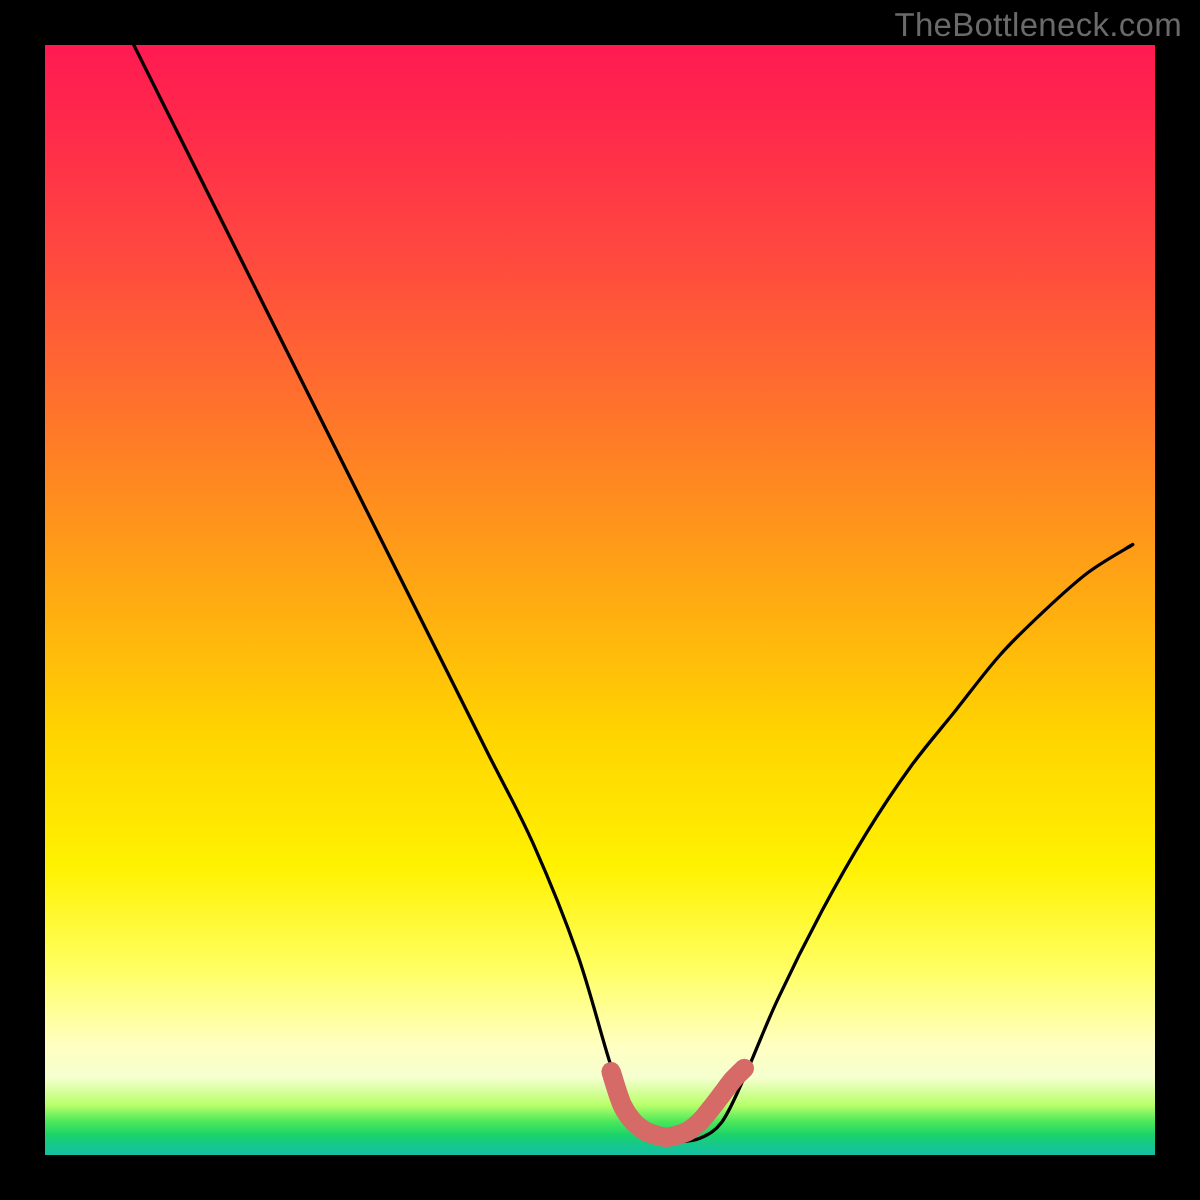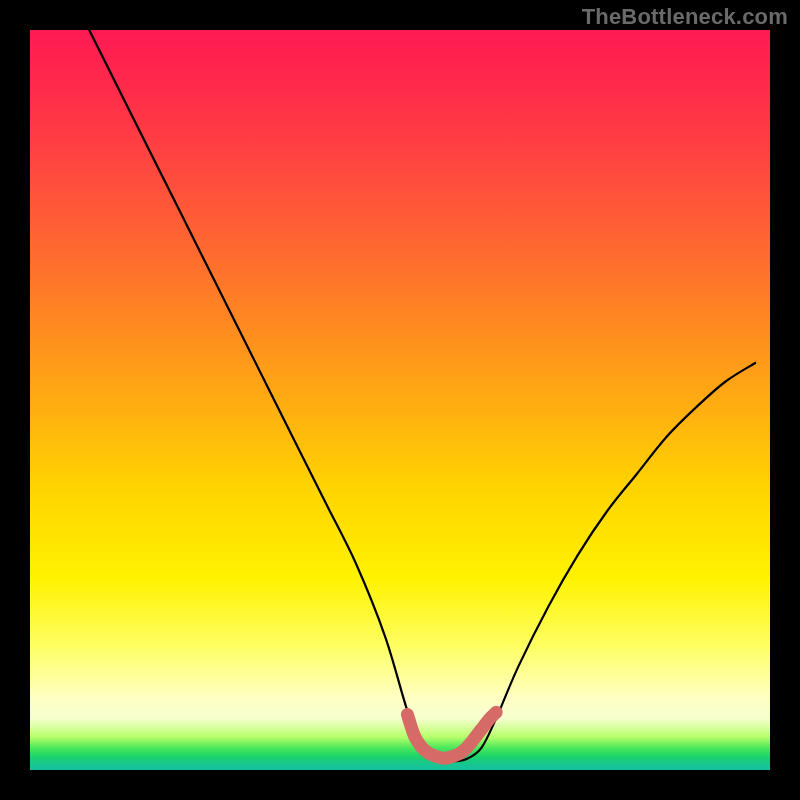--- a/index.html
+++ b/index.html
@@ -16,21 +16,21 @@
     width: 800px;
     height: 800px;
     background: #000;
   }
   .watermark {
     position: absolute;
     top: 4px;
     right: 12px;
     color: #6a6a6a;
     font-size: 22px;
-    font-weight: 700;
+    font-weight: 400;
     z-index: 10;
     letter-spacing: 0.2px;
   }
   .plot-area {
     position: absolute;
     left: 30px;
     top: 30px;
     width: 740px;
     height: 740px;
     overflow: hidden;

